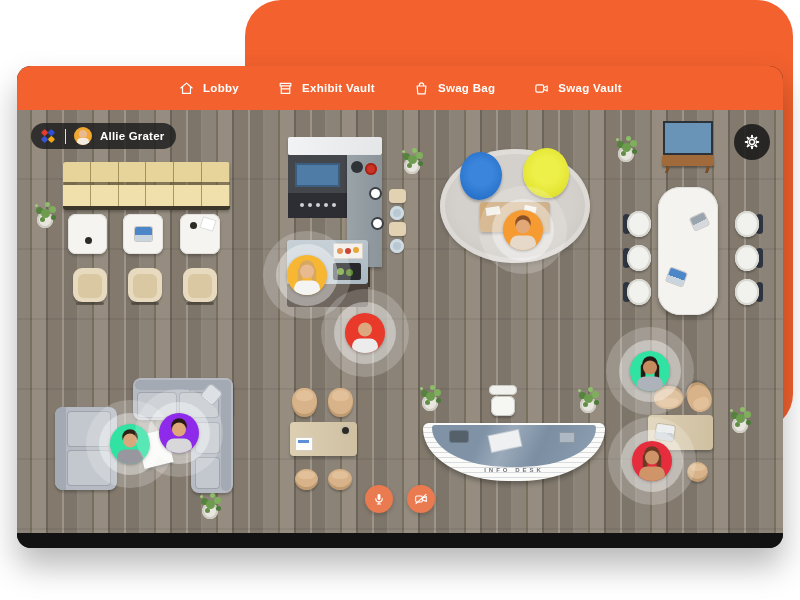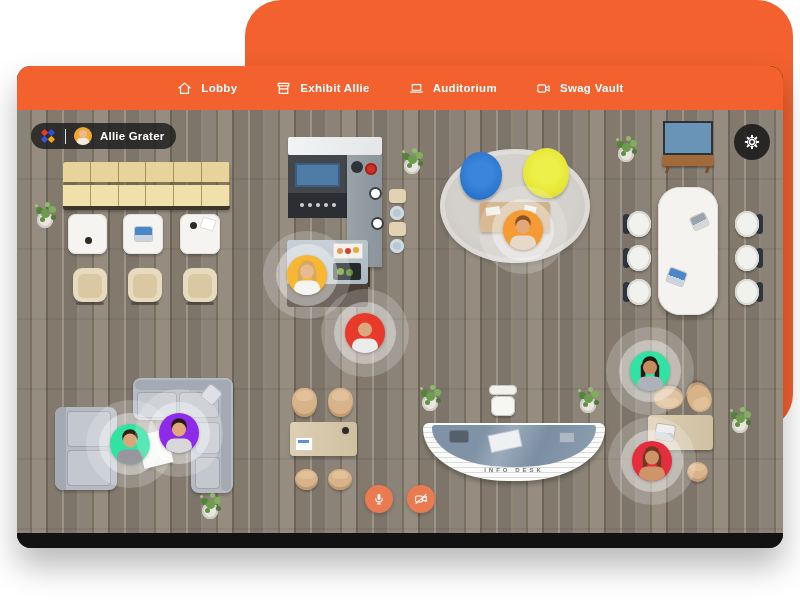--- a/index.html
+++ b/index.html
@@ -101,33 +101,33 @@
             </span>
           <span>Lobby</span>
         </div>
 
         <div class="nav-item">
           <span>
               <svg width="17" height="17" viewBox="0 0 24 24" fill="none" stroke="#fff" stroke-width="1.7" stroke-linecap="round" stroke-linejoin="round">
                 <path d="M4.5 4.8h15M4.5 4.8v3.6h15V4.8M6 8.4V19h12V8.4M6 12.6h12"></path>
               </svg>
             </span>
-          <span>Exhibit Allie</span>
-        </div>
+          <span>Exhibit Vault</span>
+        </div>
+
+
 
         <div class="nav-item">
           <span>
               <svg width="17" height="17" viewBox="0 0 24 24" fill="none" stroke="#fff" stroke-width="1.7" stroke-linecap="round" stroke-linejoin="round">
-                <path d="M6 6.5h12v8H6zM3.5 17.2h17"></path>
+                <path d="M5.8 8.5h12.4l-1 11H6.8zM9 8.5V7a3 3 0 0 1 6 0v1.5"></path>
               </svg>
             </span>
-          <span>Auditorium</span>
-        </div>
-
-
+          <span>Swag Bag</span>
+        </div>
 
         <div class="nav-item">
           <span>
               <svg width="17" height="17" viewBox="0 0 24 24" fill="none" stroke="#fff" stroke-width="1.7" stroke-linecap="round" stroke-linejoin="round">
                 <rect x="4" y="7" width="11" height="10" rx="2"></rect>
                 <path d="M15 11l5-2.6v7.2L15 13"></path>
               </svg>
             </span>
           <span>Swag Vault</span>
         </div>

